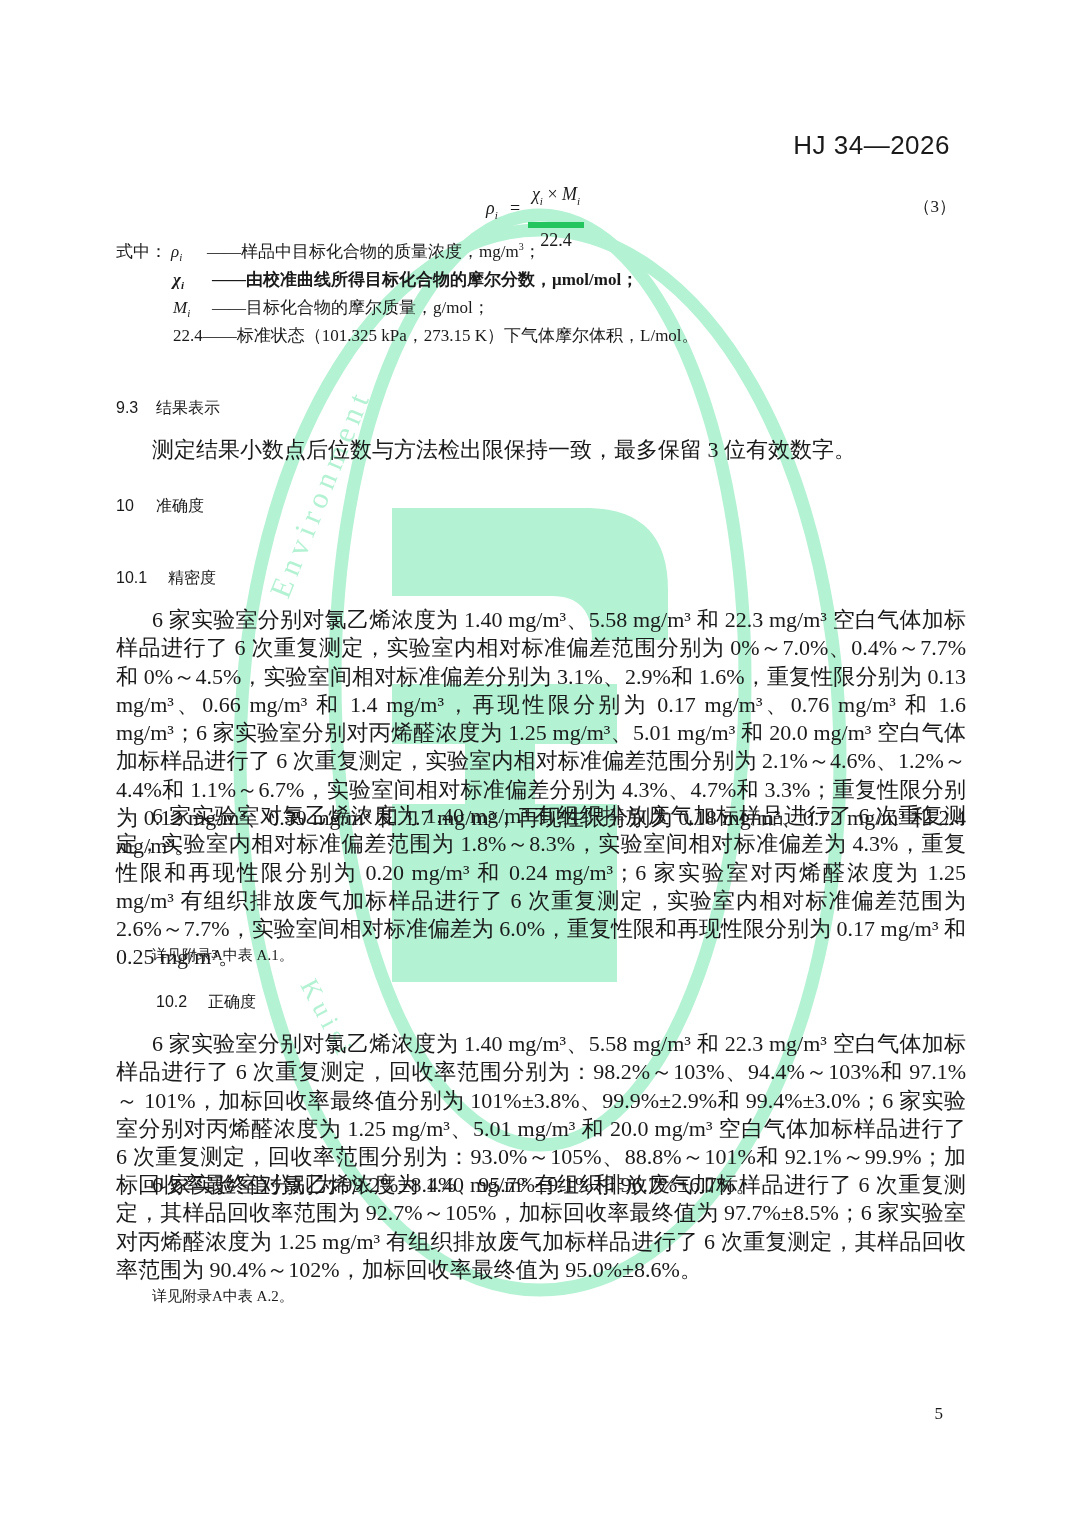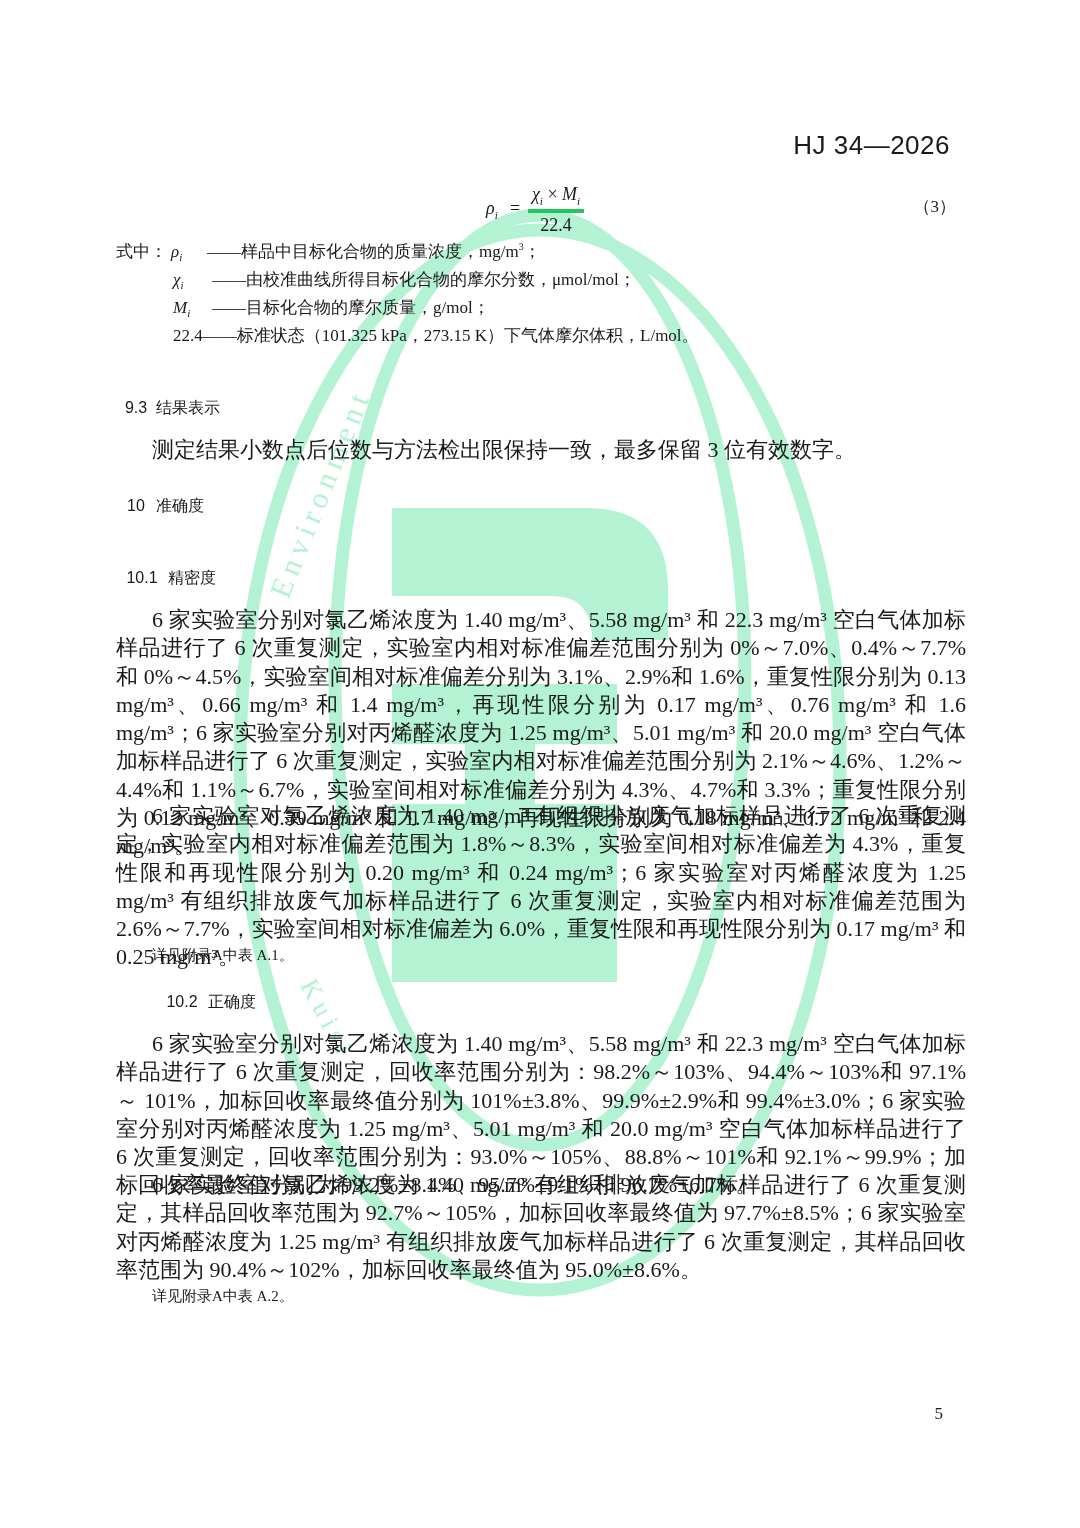--- a/index.html
+++ b/index.html
@@ -10,27 +10,27 @@
   }
   .watermark { position: absolute; left: 0; top: 0; width: 1080px; height: 1528px; z-index: 0; pointer-events: none; }
   .content { position: absolute; left: 0; top: 0; width: 1080px; height: 1528px; z-index: 1; }
   .abs { position: absolute; white-space: nowrap; }
   .header-code { right: 130px; top: 130px; font-family: "Liberation Sans", "DejaVu Sans", sans-serif; font-size: 26px; letter-spacing: 0.5px; }
   .formula { left: 486px; top: 184px; font-size: 18px; }
   .formula .rho { position: absolute; left: 0; top: 14px; font-style: italic; }
   .formula .rho sub, .formula .frac sub { font-size: 11px; font-style: italic; }
   .formula .eq { position: absolute; left: 24px; top: 14px; }
   .formula .frac { position: absolute; left: 42px; top: 0; width: 56px; text-align: center; }
-  .formula .num { font-style: italic; border-bottom: 4px solid #22c55e; padding-bottom: 2px; }
+  .formula .num { font-style: italic; border-bottom: 6px solid #22c55e; padding-bottom: 15px; }
   .formula .den { padding-top: 2px; }
   .eq-number { right: 124px; top: 195px; font-size: 17px; }
   .var-row { font-size: 17px; }
   .var-sym { font-style: italic; display: inline-block; }
   .var-sym sub { font-size: 11px; }
-  .heading { font-family: "Liberation Sans", "DejaVu Sans", sans-serif; font-size: 16px; text-align: center; }
+  .heading { font-family: "Liberation Sans", "DejaVu Sans", sans-serif; font-size: 16px; }
   .heading .num { display: inline-block; min-width: 40px; }
   .para { left: 116px; width: 850px; font-size: 22px; line-height: 28.3px; white-space: normal; text-align: justify; text-indent: 36px; }
   .note { left: 152px; font-size: 15px; }
   .page-num { right: 137px; top: 1404px; font-size: 17px; }
 </style>
 </head>
 <body>
 
 <svg class="watermark" width="1080" height="1528" viewBox="0 0 1080 1528">
   <g fill="none" stroke="#b3f2d3" stroke-width="13">
@@ -56,21 +56,21 @@
     <span class="frac">
       <div class="num"><span>χ</span><sub>i</sub><span style="font-style:normal"> × </span><span>M</span><sub>i</sub></div>
       <div class="den">22.4</div>
     </span>
   </div>
   <div class="abs eq-number">（3）</div>
 
   <div class="abs var-row" style="left:116px; top:240px;">
     <span>式中：</span><span class="var-sym" style="width:36px; padding-left:4px;"><span>ρ</span><sub>i</sub></span><span>——样品中目标化合物的质量浓度，mg/m</span><sup style="font-size:10px">3</sup><span>；</span>
   </div>
-  <div class="abs var-row" style="left:173px; top:268px;">
+  <div class="abs var-row" style="left:173px; top:268px;font-weight:bold;">
     <span class="var-sym" style="width:39px"><span>χ</span><sub>i</sub></span><span>——由校准曲线所得目标化合物的摩尔分数，μmol/mol；</span>
   </div>
   <div class="abs var-row" style="left:173px; top:296px;">
     <span class="var-sym" style="width:39px"><span>M</span><sub>i</sub></span><span>——目标化合物的摩尔质量，g/mol；</span>
   </div>
   <div class="abs var-row" style="left:173px; top:324px;">
     <span>22.4</span><span>——标准状态（101.325 kPa，273.15 K）下气体摩尔体积，L/mol。</span>
   </div>
 
   <div class="abs heading" style="left:116px; top:398px;">

